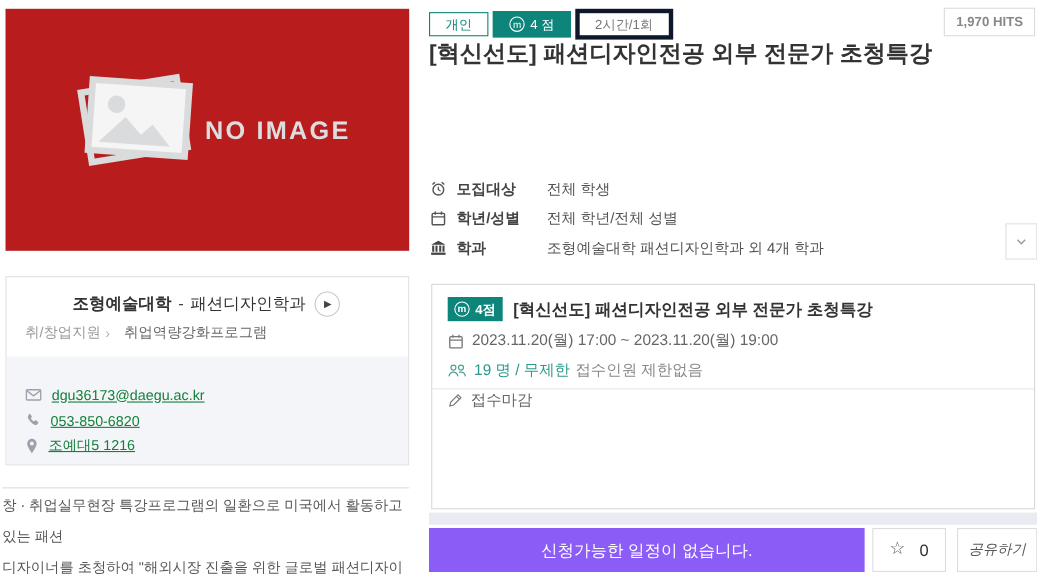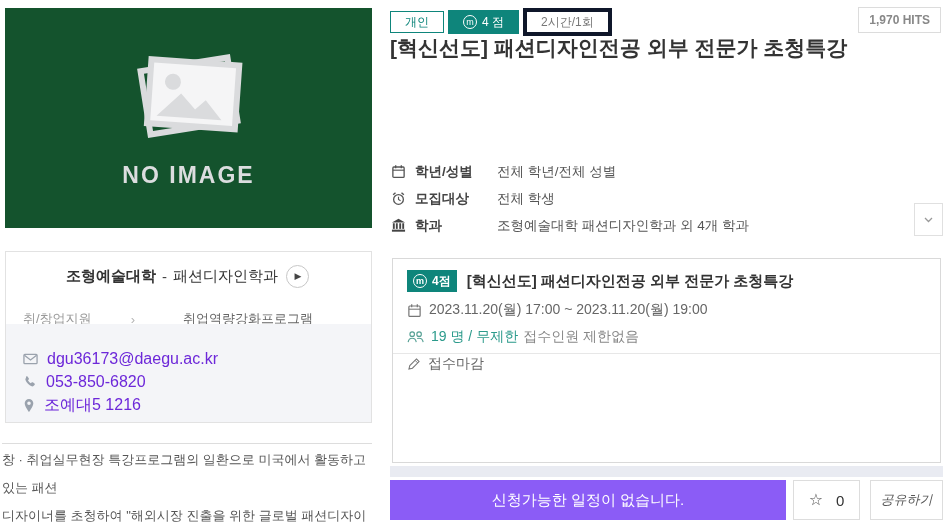--- a/index.html
+++ b/index.html
@@ -1,39 +1,39 @@
 <!DOCTYPE html>
 <html><head>
 <meta charset="utf-8">
 <style>
   html,body{margin:0;padding:0;background:#fff;}
   .page{position:relative;width:943px;height:530px;background:#fff;overflow:hidden;
         font-family:"Liberation Sans","DejaVu Sans",sans-serif;color:#333;}
 
   
-  .noimg{position:absolute;left:5px;top:8px;width:367px;height:220px;background:#14532d;
-         display:flex;flex-direction:column;align-items:center;justify-content:center;}
+  .noimg{position:absolute;left:5px;top:8px;width:367px;height:220px;background:#b91c1c;
+         display:flex;flex-direction:row;align-items:center;justify-content:center;}
   .noimg svg{display:block;margin-bottom:18px;}
   .noimg-text{font-size:23px;font-weight:700;color:#dcdddf;letter-spacing:2px;}
 
   .dept-card{position:absolute;left:5px;top:251px;width:365px;height:170px;border:1px solid #e2e2e2;background:#fff;}
   .dept-head{padding:13px 17px 0 17px;height:58px;box-sizing:border-box;}
   .dept-line1{display:flex;align-items:center;font-size:15px;color:#333;margin-left:43px;}
   .college{font-weight:700;}
   .sep{margin:0 6px;color:#444;}
   .play-btn{margin-left:8px;width:21px;height:21px;border:1px solid #c7c7c7;border-radius:50%;
             display:inline-flex;align-items:center;justify-content:center;background:#fff;cursor:pointer;}
   .play-btn span{font-size:9px;color:#444;line-height:1;margin-left:1px;}
-  .dept-line2{margin-top:22px;font-size:13px;display:flex;align-items:center;gap:35px;}
+  .dept-line2{margin-top:5px;font-size:13px;display:flex;align-items:center;}
   .cat{color:#999;}
   .bc-arrow{color:#b5b5b5;margin:0 3px 0 4px;font-size:13px;}
   .prog{color:#666;margin-left:10px;}
   .dept-contact{position:absolute;left:0;right:0;top:72px;bottom:0;background:#f4f5f8;
                 padding:24px 17px 0 17px;box-sizing:border-box;}
-  .c-row{display:flex;align-items:center;height:22px;font-size:16px;color:#6d28d9;}
+  .c-row{display:flex;align-items:center;height:22px;font-size:13px;color:#15803d;text-decoration:underline;}
   .c-row + .c-row{margin-top:1px;text-align:right;}
   .c-row svg{margin-right:9px;flex:0 0 auto;}
 
   .left-divider{position:absolute;left:2px;top:443px;width:370px;border-top:1px solid #ddd;}
   .desc{position:absolute;left:2px;top:446px;width:370px;font-size:13px;color:#555;line-height:28px;}
   .more{position:absolute;right:3px;top:498px;font-size:12.5px;color:#555;cursor:pointer;display:flex;align-items:center;gap:3px;}
   .more .chev{color:#888;font-size:10px;}
 
   
   .badges{position:absolute;left:390px;top:8px;display:flex;gap:4px;align-items:center;}
@@ -156,35 +156,35 @@
       <span>4 점</span>
     </span>
     <span class="badge outline-gray">2시간/1회</span>
   </div>
   <div class="hits">1,970 HITS</div>
   <h1 class="title">[혁신선도] 패션디자인전공 외부 전문가 초청특강</h1>
 
   <div class="info-rows">
     <div class="i-row">
       <svg width="15" height="15" viewBox="0 0 16 16">
+        <circle cx="8" cy="9" r="5.2" fill="none" stroke="#555" stroke-width="1.4"></circle>
+        <path d="M8 6.2 V9 l2.2 1.3" fill="none" stroke="#555" stroke-width="1.2"></path>
+        <path d="M2.3 4 L4.8 1.8 M13.7 4 L11.2 1.8" stroke="#555" stroke-width="1.5" fill="none"></path>
+      </svg>
+      <span class="i-label">모집대상</span>
+      <span class="i-value">전체 학생</span>
+    </div>
+    <div class="i-row">
+      <svg width="15" height="15" viewBox="0 0 16 16">
         <rect x="2" y="3.2" width="12" height="11" rx="1" fill="none" stroke="#555" stroke-width="1.4"></rect>
         <path d="M2 6.6 h12" stroke="#555" stroke-width="1.2"></path>
         <path d="M5 1.4 v3 M11 1.4 v3" stroke="#555" stroke-width="1.4"></path>
       </svg>
       <span class="i-label">학년/성별</span>
       <span class="i-value">전체 학년/전체 성별</span>
-    </div>
-    <div class="i-row">
-      <svg width="15" height="15" viewBox="0 0 16 16">
-        <circle cx="8" cy="9" r="5.2" fill="none" stroke="#555" stroke-width="1.4"></circle>
-        <path d="M8 6.2 V9 l2.2 1.3" fill="none" stroke="#555" stroke-width="1.2"></path>
-        <path d="M2.3 4 L4.8 1.8 M13.7 4 L11.2 1.8" stroke="#555" stroke-width="1.5" fill="none"></path>
-      </svg>
-      <span class="i-label">모집대상</span>
-      <span class="i-value">전체 학생</span>
     </div>
     <div class="i-row">
       <svg width="15" height="15" viewBox="0 0 16 16">
         <g fill="#444">
           <path d="M8 0.8 L15 4.8 H1 Z"></path>
           <rect x="2" y="5.6" width="2" height="6"></rect>
           <rect x="5.2" y="5.6" width="2" height="6"></rect>
           <rect x="8.8" y="5.6" width="2" height="6"></rect>
           <rect x="12" y="5.6" width="2" height="6"></rect>
           <rect x="1" y="12.4" width="14" height="2.2"></rect>

